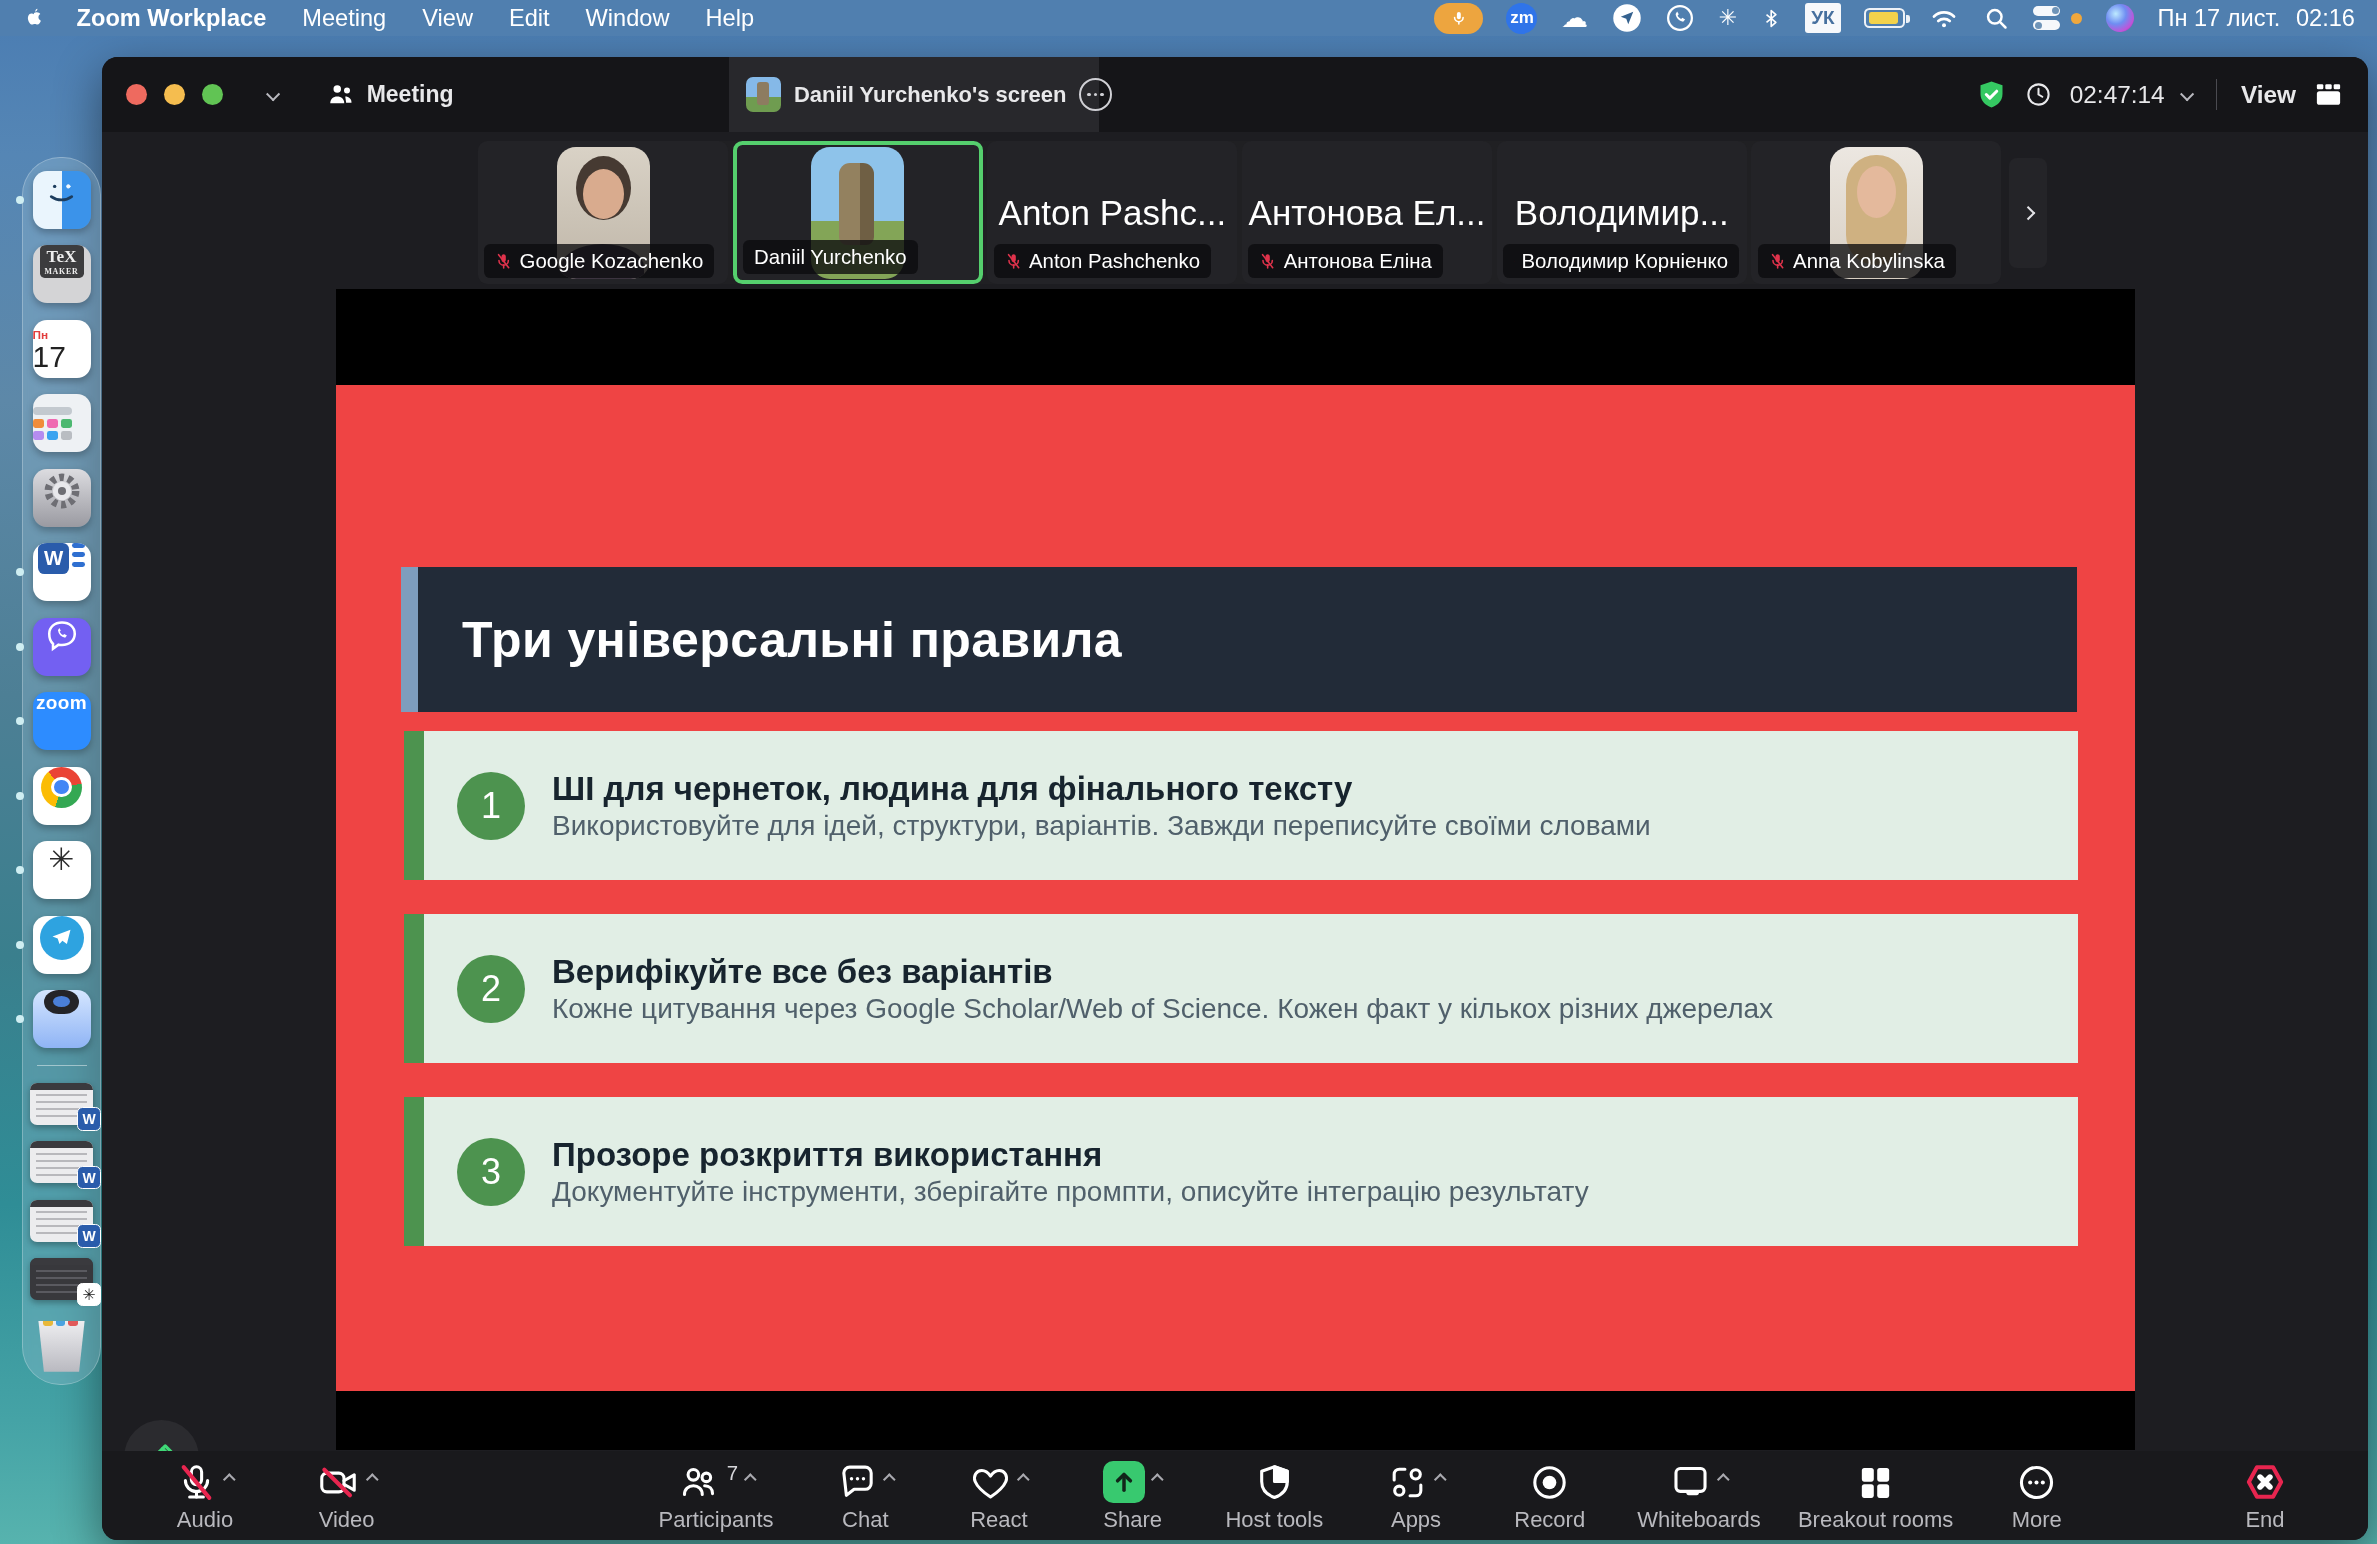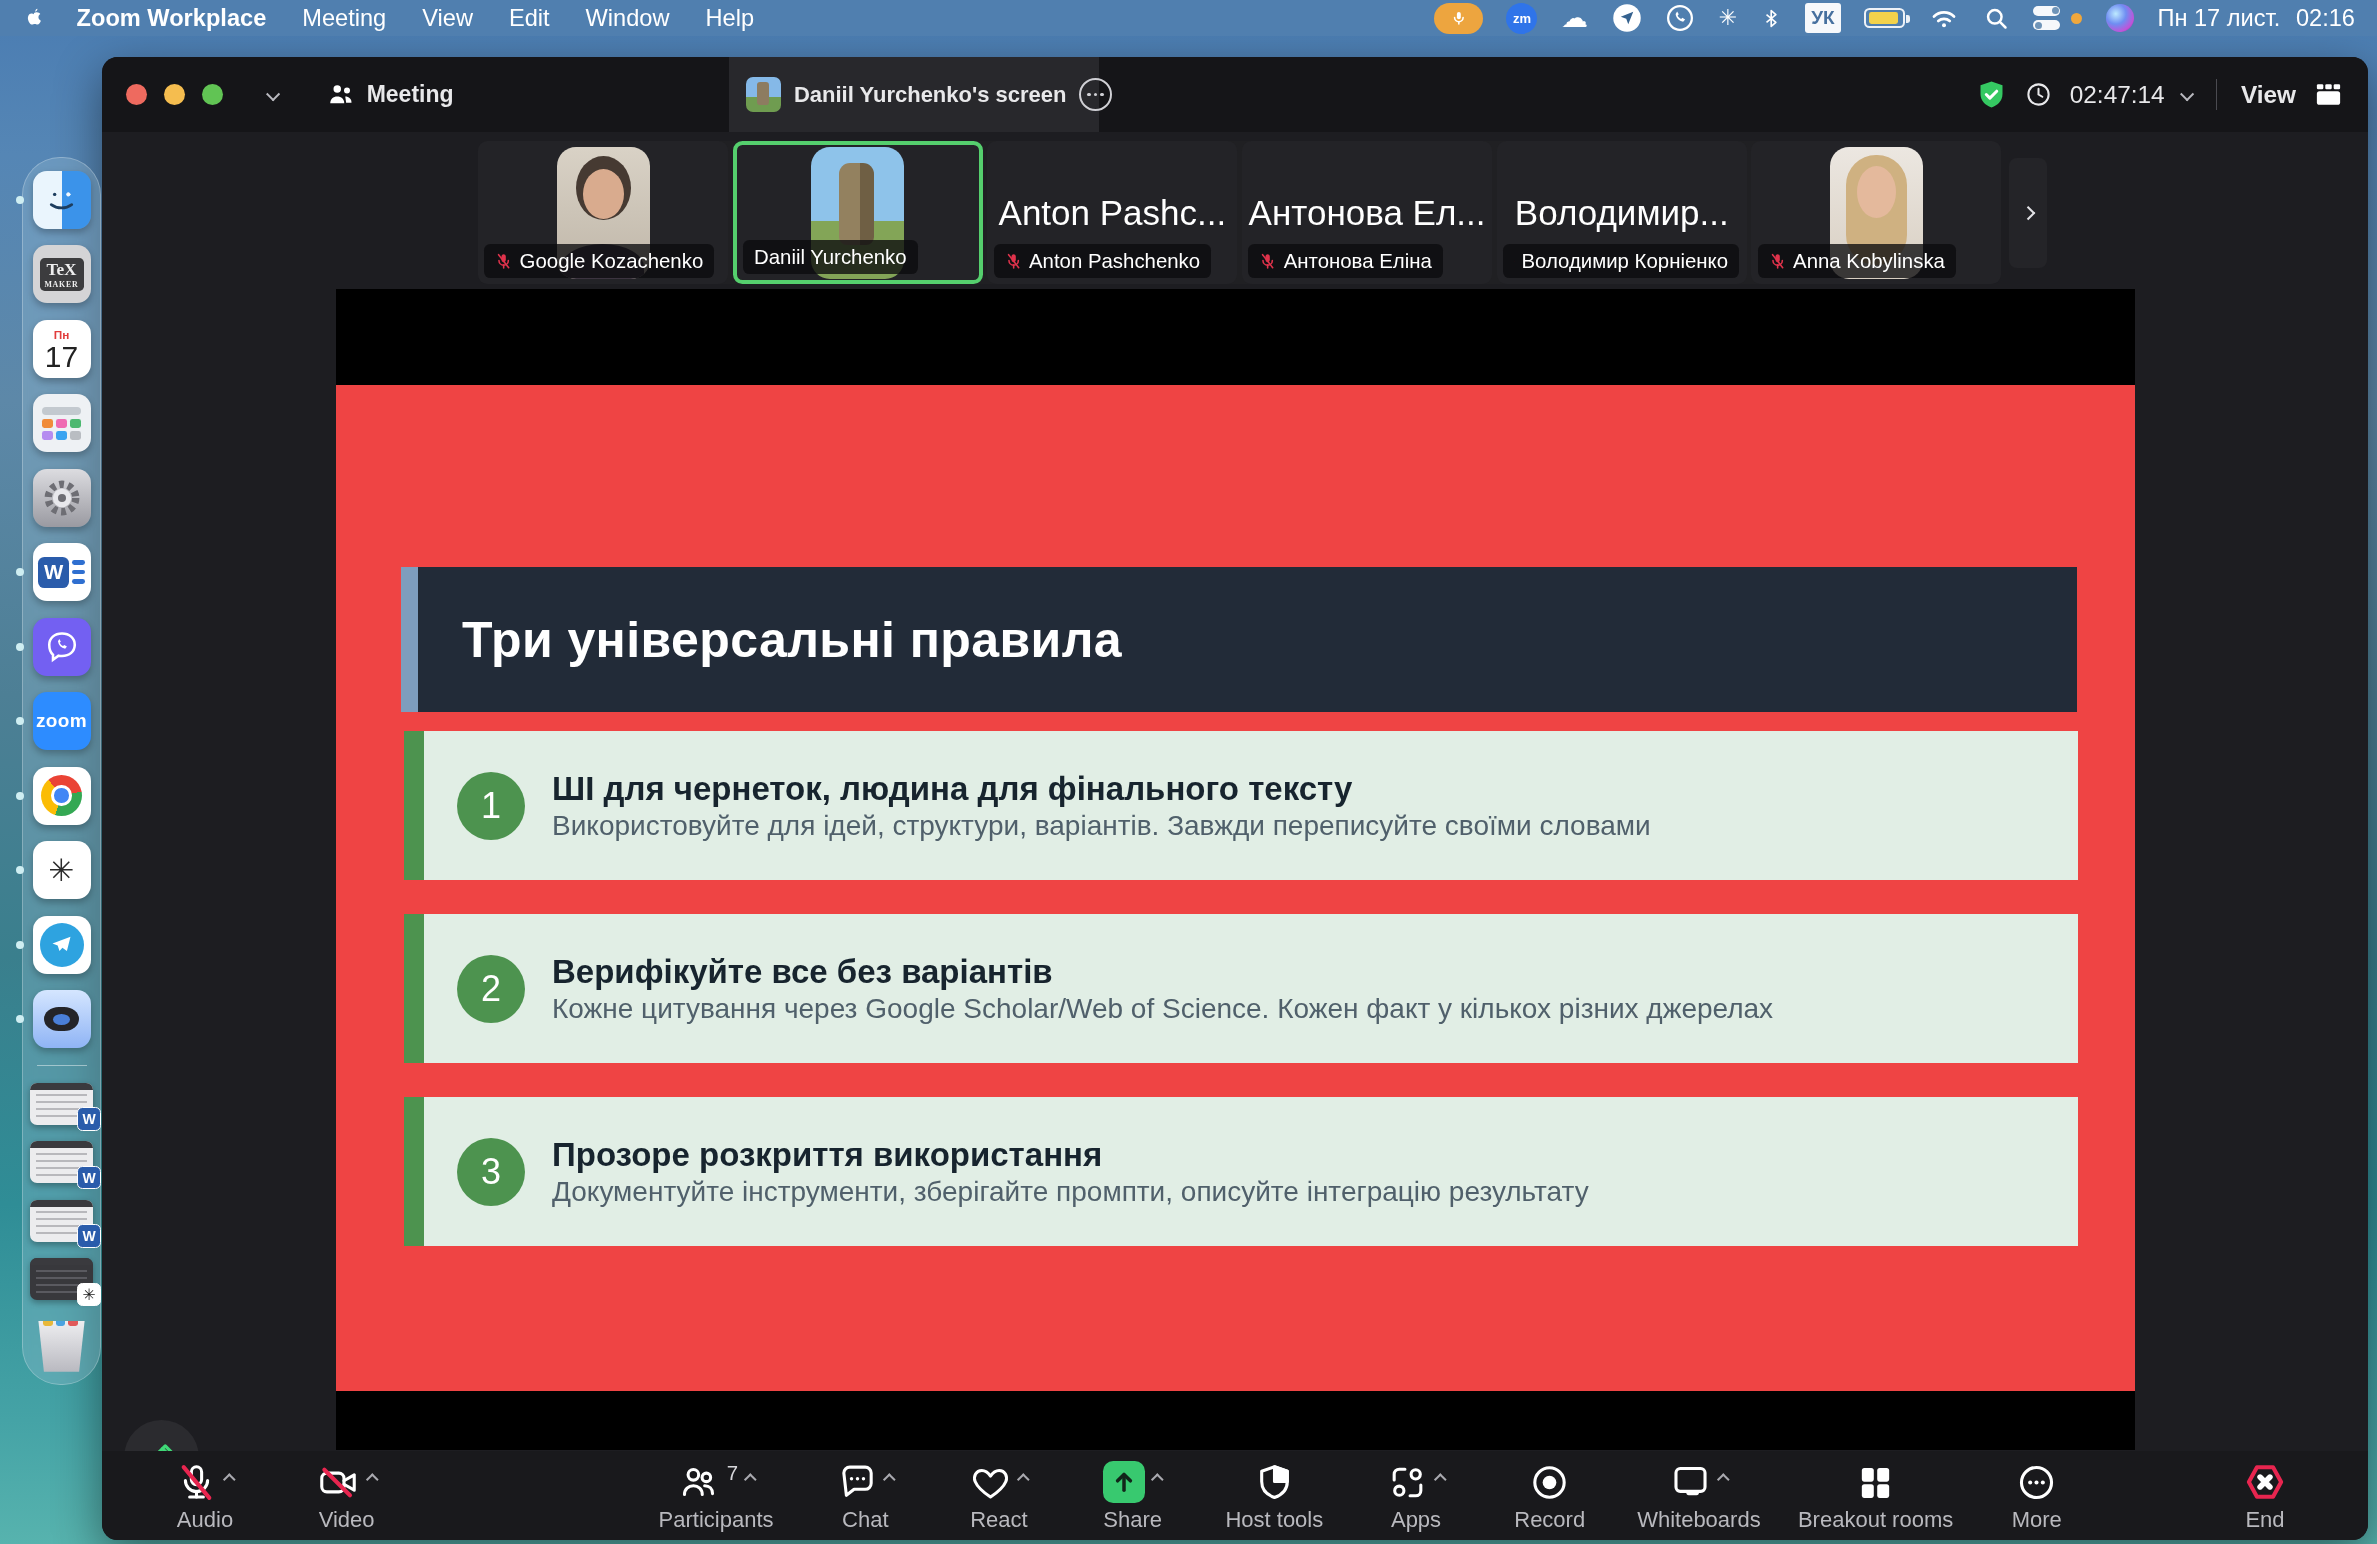--- a/index.html
+++ b/index.html
@@ -13,21 +13,21 @@
   
   #menubar { position:absolute; left:0; top:0; right:0; height:36px;
     background:rgba(80,127,175,.92); display:flex; align-items:center;
     color:#fff; font-size:23.6px; padding:0 22px; z-index:50; }
   #menubar .mname { font-weight:700; margin-left:31px; }
   #menubar .mitem { margin-left:36px; font-weight:400; }
   #menubar .right { margin-left:auto; display:flex; align-items:center; gap:23.6px; }
   .mic-pill { width:49px; height:31px; border-radius:15.7px; background:#eda53f;
     display:flex; align-items:center; justify-content:center; }
   .zm-badge { width:31px; height:31px; border-radius:50%; background:#2f74e9; color:#fff;
-    font-size:13px; font-weight:700; display:flex; align-items:center; justify-content:center; }
+    font-size:17px; font-weight:700; display:flex; align-items:center; justify-content:center; }
   .kb-badge { min-width:36px; height:30px; border-radius:3px; background:rgba(255,255,255,.95);
     color:#46709f; font-weight:700; font-size:19px; display:flex; align-items:center; justify-content:center; padding:0 1px; }
   .battery { width:41px; height:20.4px; border:2px solid rgba(255,255,255,.9); border-radius:5.5px; position:relative; }
   .battery:after { content:""; position:absolute; right:-6.3px; top:5.5px; width:3.9px; height:7.9px;
     background:rgba(255,255,255,.9); border-radius:0 2.4px 2.4px 0; }
   .battery .fill { position:absolute; left:2.4px; top:2.4px; bottom:2.4px; width:80%; background:#f3d24b; border-radius:2.4px; }
   .cc-icon { display:flex; flex-direction:column; gap:3.9px; }
   .cc-icon span { width:27px; height:10.2px; border-radius:5.5px; background:rgba(255,255,255,.95); position:relative; }
   .cc-icon span:after{ content:""; position:absolute; width:7px; height:7px; border-radius:50%; background:#6f94b8; top:1.6px; }
   .cc-icon span.l:after{ left:1.6px; } .cc-icon span.r:after{ right:1.6px; }
@@ -38,21 +38,21 @@
   #menubar .clock { display:flex; gap:15.7px; font-size:23.6px; }
 
   
   #dock { position:absolute; left:22px; top:157px; width:79px; padding:12.6px 0;
     background:rgba(160,195,215,.30); border:0.8px solid rgba(255,255,255,.25);
     border-radius:38px; display:flex; flex-direction:column; align-items:center; gap:16.5px;
     z-index:40; backdrop-filter:blur(4.7px); }
   .dkwrap{ position:relative; display:flex; align-items:center; justify-content:center; }
   .rundot { position:absolute; left:-16.5px; width:7.9px; height:7.9px; border-radius:50%; background:#cfeef2; }
   .dkicon { width:58px; height:58px; border-radius:14px; position:relative; overflow:hidden;
-    display:flex; align-items:center; justify-content:center; box-shadow:0 3.1px 7.9px rgba(0,0,0,.25); }
+    display:flex; justify-content:center; box-shadow:0 3.1px 7.9px rgba(0,0,0,.25); }
   .ic-finder { background:linear-gradient(90deg,#eaf5fd 0 50%,#3b93ea 50% 100%); }
   .ic-texmaker { background:#d4d4d6; } .ic-texmaker .inner{ background:#3c3c3e; color:#eee;
     width:44px; height:33px; border-radius:4.7px; display:flex; flex-direction:column; align-items:center; justify-content:center;
     font-family:"Liberation Serif",serif; font-size:17.3px; font-weight:700; }
   .ic-cal { background:#fff; flex-direction:column; }
   .ic-cal .wd { color:#e23d3d; font-size:11.8px; font-weight:700; margin-top:3.1px; }
   .ic-cal .dy { color:#222; font-size:30px; font-weight:400; line-height:1; }
   .ic-launch { background:#eef1f4; flex-direction:column; gap:4.7px; }
   .ic-launch .bar { width:39px; height:7.9px; border-radius:3.9px; background:#c3c9cf; }
   .ic-launch .grid { display:grid; grid-template-columns:repeat(3,11px); gap:3.1px; }

